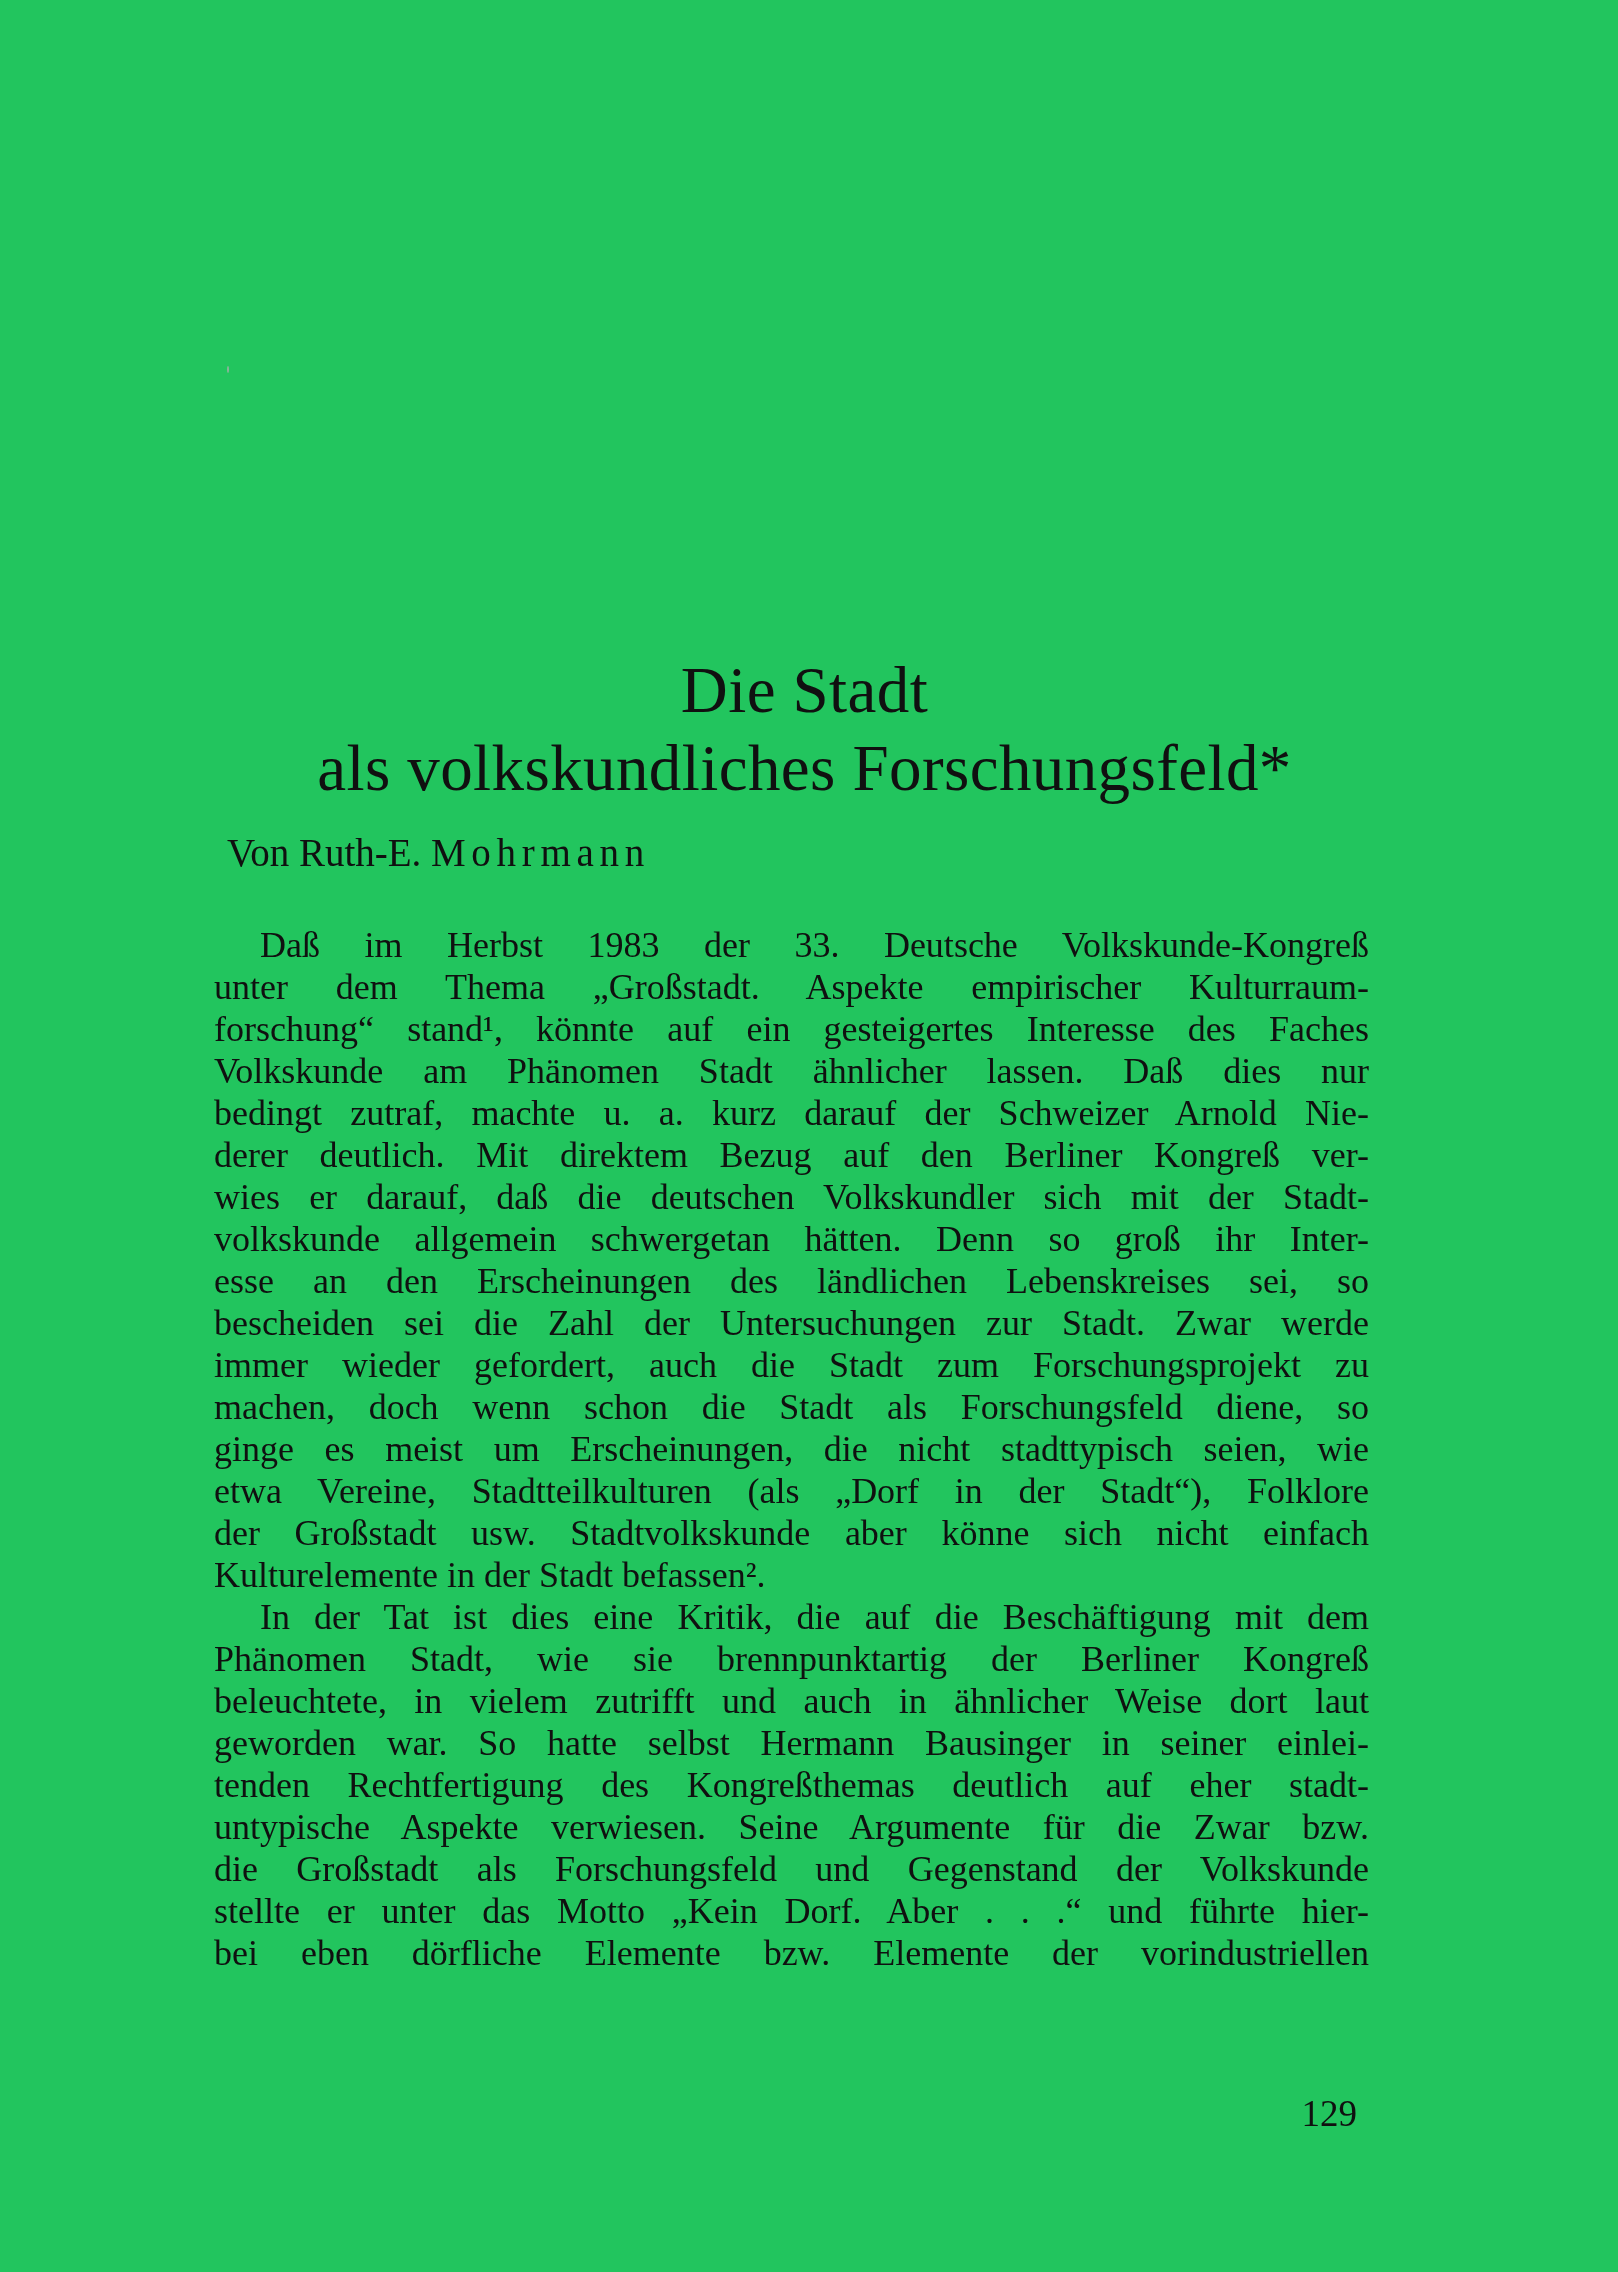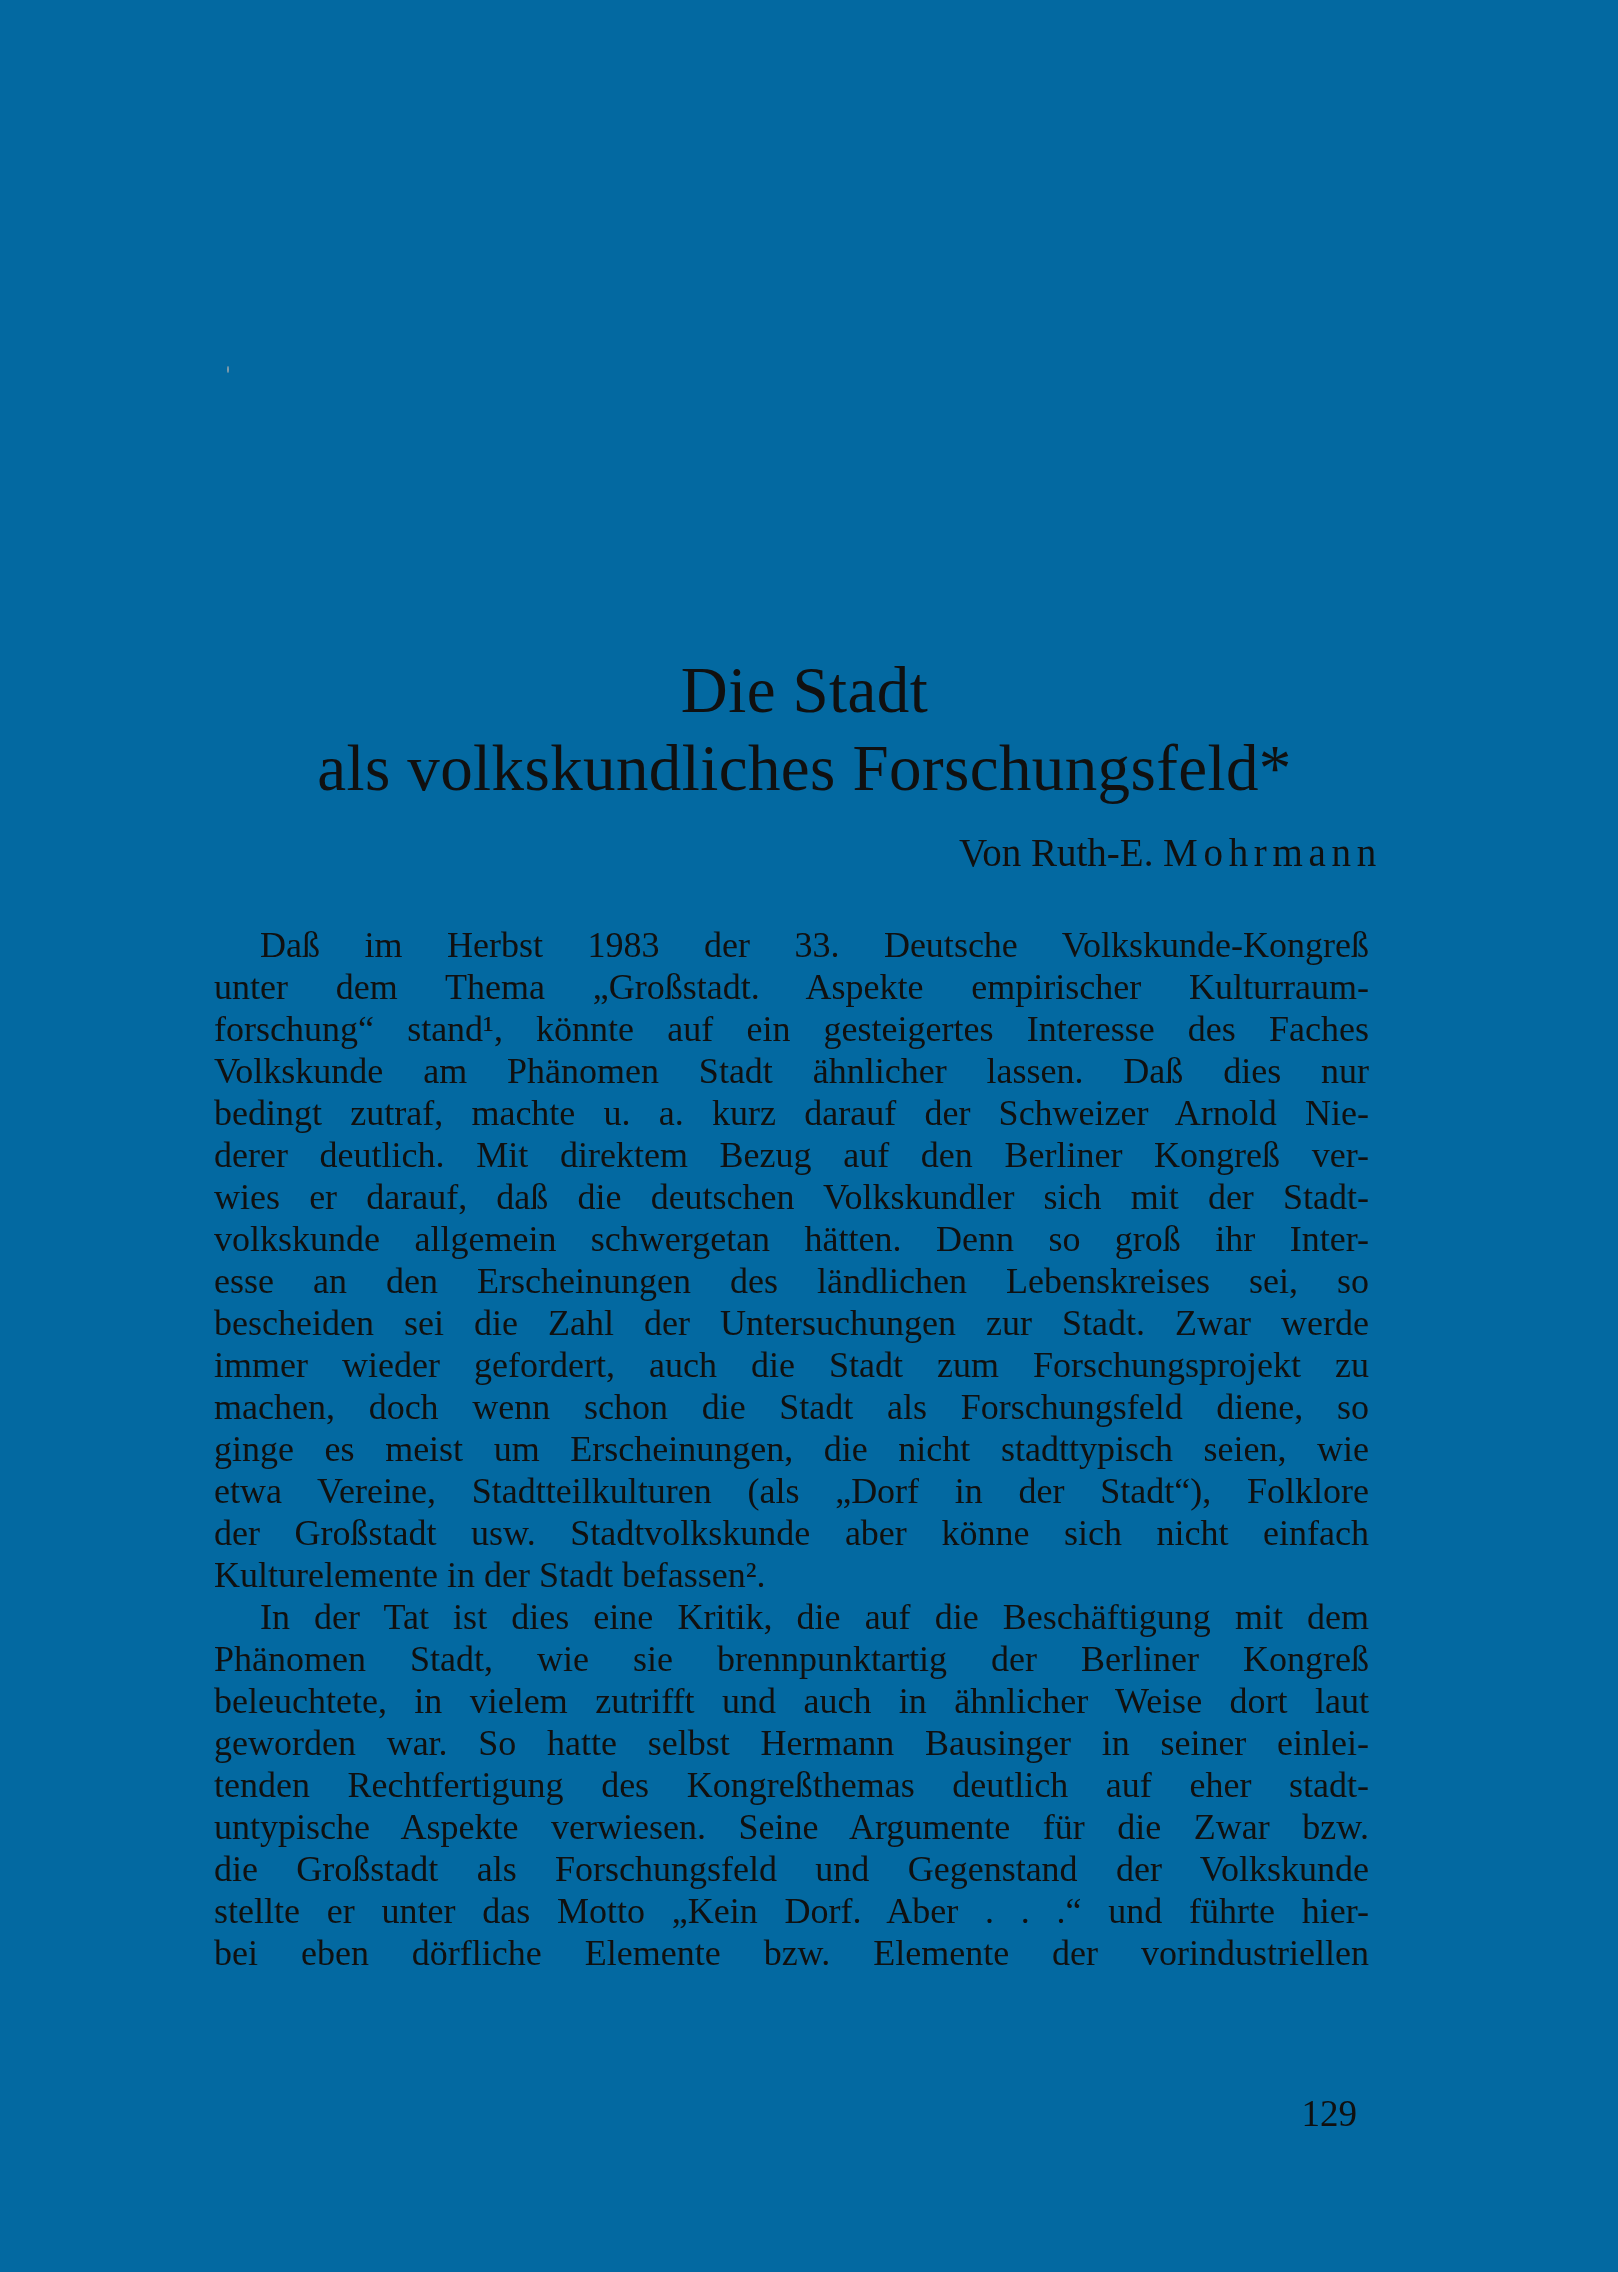--- a/index.html
+++ b/index.html
@@ -1,39 +1,39 @@
 <!DOCTYPE html>
 <html style="font-size:13px"><head>
 <meta charset="utf-8">
 <style>
   html,body { margin:0; padding:0; background:#e8e8e8; }
   .page {
     position:relative;
     width:1618px; height:2273px;
-    background:#0369a1;
+    background:#22c55e;
     font-family:"Liberation Serif","DejaVu Serif",serif;
     color:#101010;
     overflow:hidden;
   }
   .speck {
     position:absolute; left:227px; top:366px;
     width:2.4px; height:7.3px; background:#adadad;
     border-radius:40%; opacity:.75;
   }
   .title {
     position:absolute; left:227px; top:651px; width:1155px;
     margin:0; font-weight:400;
     font-size:65px; line-height:78px;
     text-align:center; letter-spacing:0.4px;
   }
   .title-line { display:block; }
   .byline {
     position:absolute; left:227px; top:830px; width:1155px;
     font-size:39px; line-height:45px;
-    text-align:right;
+    text-align:left;
   }
   .byline-name { margin-left:9.7px; letter-spacing:5.7px; }
   .body-text {
     position:absolute; left:214px; top:924px; width:1155px;
     font-size:36px;
   }
   .para { margin:0; }
   .line {
     height:42px; line-height:42px;
     text-align:justify; text-align-last:justify;

